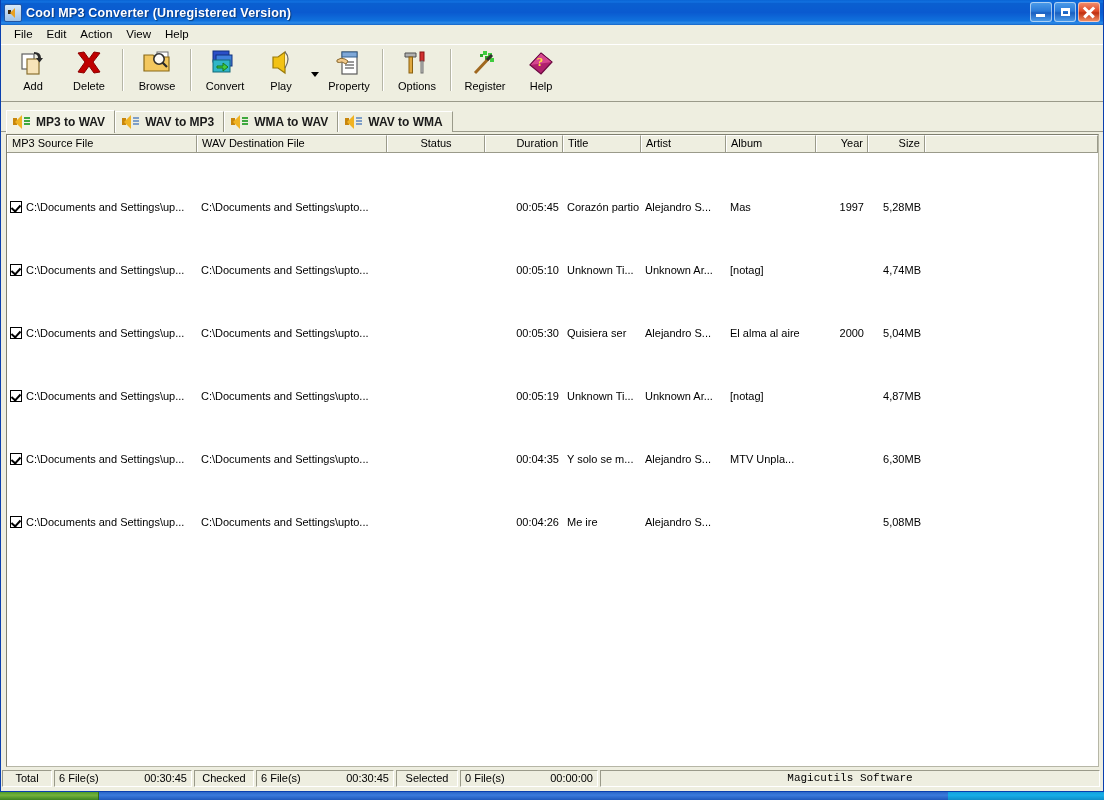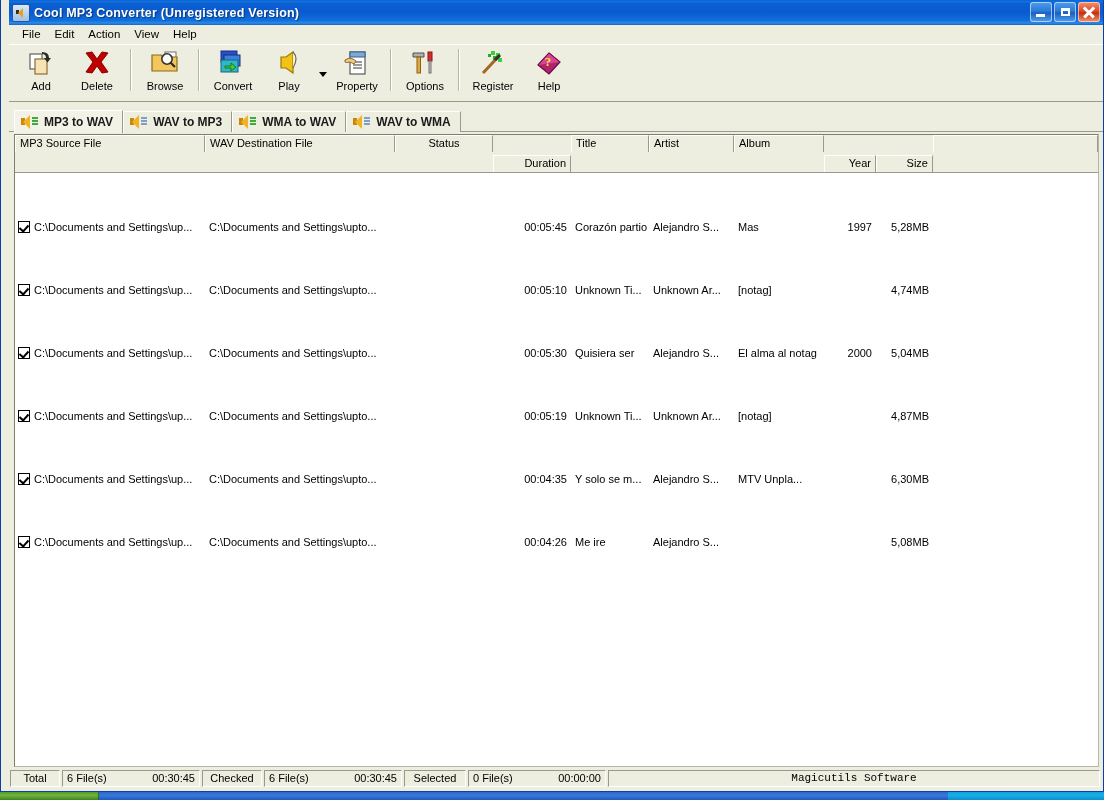--- a/index.html
+++ b/index.html
@@ -21,21 +21,20 @@
     position: absolute;
     left: 0; top: 0;
     width: 1104px;
     height: 792px;
     box-sizing: border-box;
     background: #eeeee0;
     border: 1px solid #0a3fae;
     border-top: none;
     display: flex;
     flex-direction: column;
-    padding-left: 8px;
   }
 
   
   #title-bar {
     height: 25px;
     flex: 0 0 25px;
     background: linear-gradient(to bottom,
         #0a64d4 0%, #1271e0 8%, #0a5fd0 14%,
         #0a5ad0 50%, #1070dc 82%, #2b8ae8 92%, #1464c8 100%);
     display: flex;
@@ -280,21 +279,21 @@
     line-height: 15px;
     padding: 0 4px;
     background: #eeeee0;
     border-top: 1px solid #ffffff;
     border-left: 1px solid #ffffff;
     border-right: 1px solid #9a9a8a;
     color: #000;
     overflow: hidden;
     white-space: nowrap;
   }
-  .col-h.right { text-align: right; margin-top: 20px; }
+  .col-h.right { text-align: right; }
   #rows {
     flex: 1 1 auto;
     background: #ffffff;
     overflow: hidden;
   }
   .row {
     display: flex;
     height: 18px;
     align-items: center;
     font-size: 11px;
@@ -629,21 +628,21 @@
       <div class="row">
         <div class="cell src" style="width:190px">
           <span class="chk"></span>
           <span>C:\Documents and Settings\up...</span>
         </div>
         <div class="cell" style="width:190px">C:\Documents and Settings\upto...</div>
         <div class="cell" style="width:98px"></div>
         <div class="cell right" style="width:78px">00:05:30</div>
         <div class="cell" style="width:78px">Quisiera ser</div>
         <div class="cell" style="width:85px">Alejandro S...</div>
-        <div class="cell" style="width:90px">El alma al notag</div>
+        <div class="cell" style="width:90px">El alma al aire</div>
         <div class="cell right" style="width:52px">2000</div>
         <div class="cell right" style="width:57px">5,04MB</div>
       </div>
 
       <div class="row">
         <div class="cell src" style="width:190px">
           <span class="chk"></span>
           <span>C:\Documents and Settings\up...</span>
         </div>
         <div class="cell" style="width:190px">C:\Documents and Settings\upto...</div>

